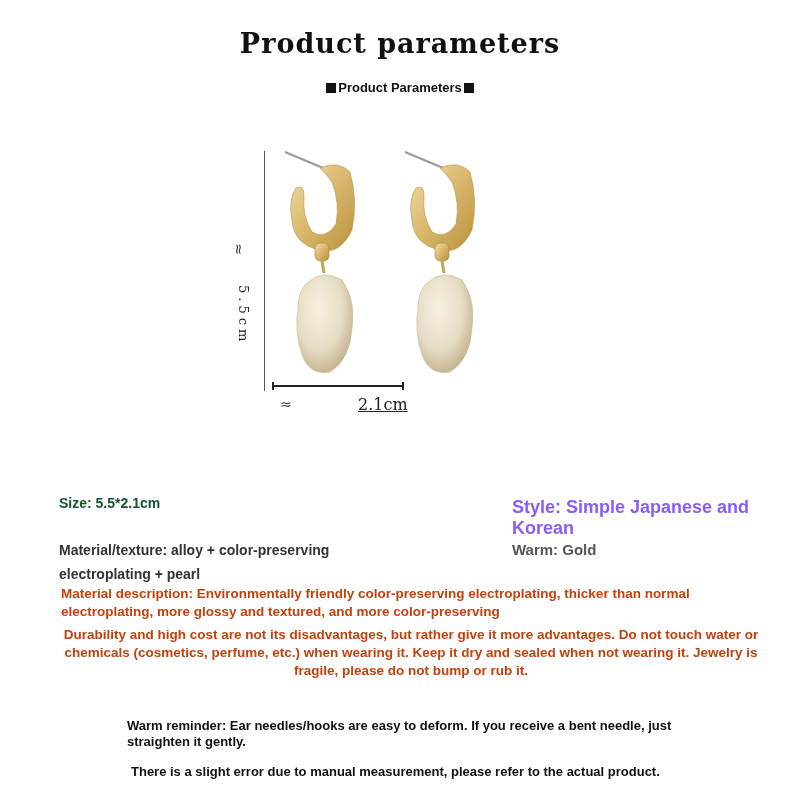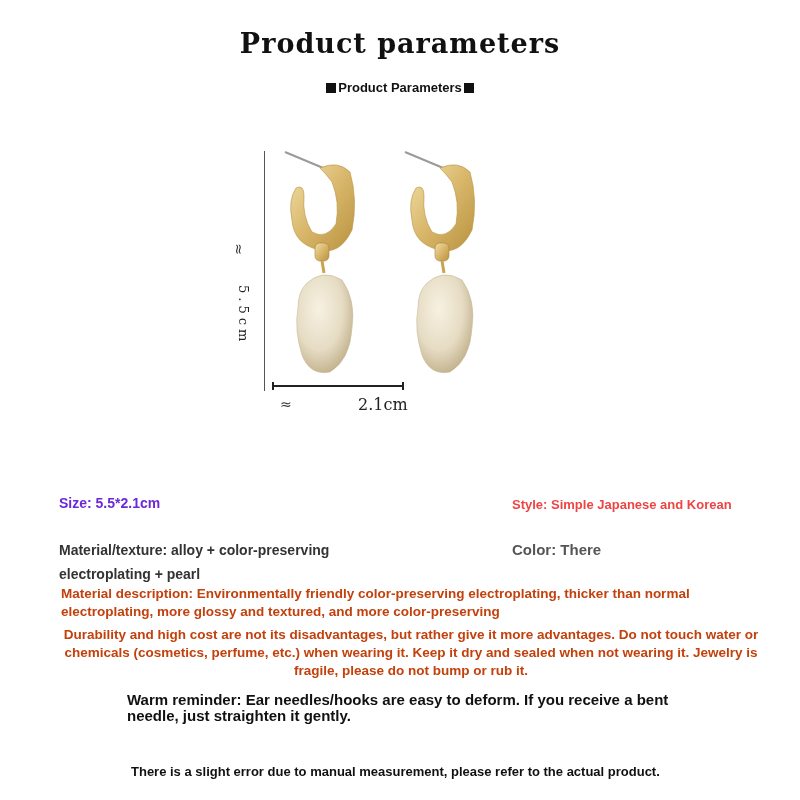--- a/index.html
+++ b/index.html
@@ -22,38 +22,38 @@
     .dim-v-label {
       position: absolute; left: 6px; top: 100px; width: 20px;
       font-family: "DejaVu Serif", serif; font-size: 13px; color: #222;
       writing-mode: vertical-rl; letter-spacing: 4px;
     }
     .dim-v-approx { position: absolute; left: 8px; top: 96px; font-size: 14px; color: #333; transform: rotate(90deg); }
     .dim-h-line { position: absolute; left: 47px; top: 240px; width: 132px; height: 2px; background: #222; }
     .dim-h-line::before, .dim-h-line::after { content: ""; position: absolute; top: -3px; width: 2px; height: 8px; background: #222; }
     .dim-h-line::before { left: 0; } .dim-h-line::after { right: 0; }
     .dim-h-approx { position: absolute; left: 55px; top: 251px; font-size: 14px; color: #333; }
-    .dim-h-label { position: absolute; left: 133px; top: 250px; font-family: "DejaVu Serif", serif; font-size: 16px; color: #222; }
+    .dim-h-label { position: absolute; left: 133px; top: 250px; font-family: "DejaVu Serif", serif; font-size: 16px; color: #222; text-decoration: underline; }
 
     .earring { position: absolute; top: 5px; width: 120px; height: 235px; }
     .earring.left { left: 55px; }
     .earring.right { left: 175px; }
 
     .spec { position: absolute; font-family: "Liberation Sans", sans-serif; font-weight: bold; }
-    .spec-size { left: 59px; top: 495px; font-size: 14px; color: #6d28d9; }
-    .spec-style { left: 512px; top: 497px; font-size: 13px; color: #ef4444; }
+    .spec-size { left: 59px; top: 495px; font-size: 14px; color: #14532d; }
+    .spec-style { left: 512px; top: 497px; font-size: 18px; color: #8b5cf6; }
     .spec-material { left: 59px; top: 538px; font-size: 14px; color: #333; line-height: 24px; width: 340px; }
     .spec-color { left: 512px; top: 541px; font-size: 15px; color: #555; }
 
     .para { position: absolute; left: 61px; width: 700px; font-family: "Liberation Sans", sans-serif; font-weight: bold; font-size: 13.5px; line-height: 18px; color: #c2410c; }
     .para-desc { top: 585px; }
     .para-durability { top: 626px; text-align: center; }
 
     .note { position: absolute; font-family: "Liberation Sans", sans-serif; font-weight: bold; color: #111; }
-    .note-reminder { left: 127px; top: 692px; width: 570px; font-size: 15px; line-height: 16px; }
+    .note-reminder { left: 127px; top: 718px; width: 570px; font-size: 13px; line-height: 16px; }
     .note-error { left: 131px; top: 764px; font-size: 13px; }
   </style>
 </head>
 <body>
 
 <div class="title">Product parameters</div>
 <div class="subtitle">
   <span class="sq"></span><span>Product Parameters</span><span class="sq"></span>
 </div>
 
@@ -90,19 +90,19 @@
     <path d="M40 18 Q58 10 70 22 Q78 50 72 80 Q60 105 40 100 Q14 95 12 70 Q8 50 16 38 Q24 34 24 46 Q22 66 32 82 Q46 90 56 74 Q60 52 52 32 Q46 24 40 18Z" fill="url(#g1)" stroke="#b8923e" stroke-width="0.6"></path>
     <rect x="35" y="93" width="14" height="18" rx="5" fill="url(#g1)" stroke="#a8853a" stroke-width="0.6"></rect>
     <path d="M42 111 L44 123" stroke="#c9a450" stroke-width="3"></path>
     <path d="M26 134 Q42 118 62 130 Q76 150 72 178 Q70 210 50 222 Q30 226 22 205 Q14 180 18 158 Q18 142 26 134Z" fill="url(#p1)" stroke="#c9bb99" stroke-width="0.6"></path>
   </svg>
 </div>
 
 <div class="spec spec-size">Size: 5.5*2.1cm</div>
 <div class="spec spec-style">Style: Simple Japanese and Korean</div>
 <div class="spec spec-material">Material/texture: alloy + color-preserving electroplating + pearl</div>
-<div class="spec spec-color">Color: There</div>
+<div class="spec spec-color">Warm: Gold</div>
 
 <div class="para para-desc">Material description: Environmentally friendly color-preserving electroplating, thicker than normal electroplating, more glossy and textured, and more color-preserving</div>
 <div class="para para-durability">Durability and high cost are not its disadvantages, but rather give it more advantages. Do not touch water or chemicals (cosmetics, perfume, etc.) when wearing it. Keep it dry and sealed when not wearing it. Jewelry is fragile, please do not bump or rub it.</div>
 
 <div class="note note-reminder">Warm reminder: Ear needles/hooks are easy to deform. If you receive a bent needle, just straighten it gently.</div>
 <div class="note note-error">There is a slight error due to manual measurement, please refer to the actual product.</div>
 
 </body></html>

